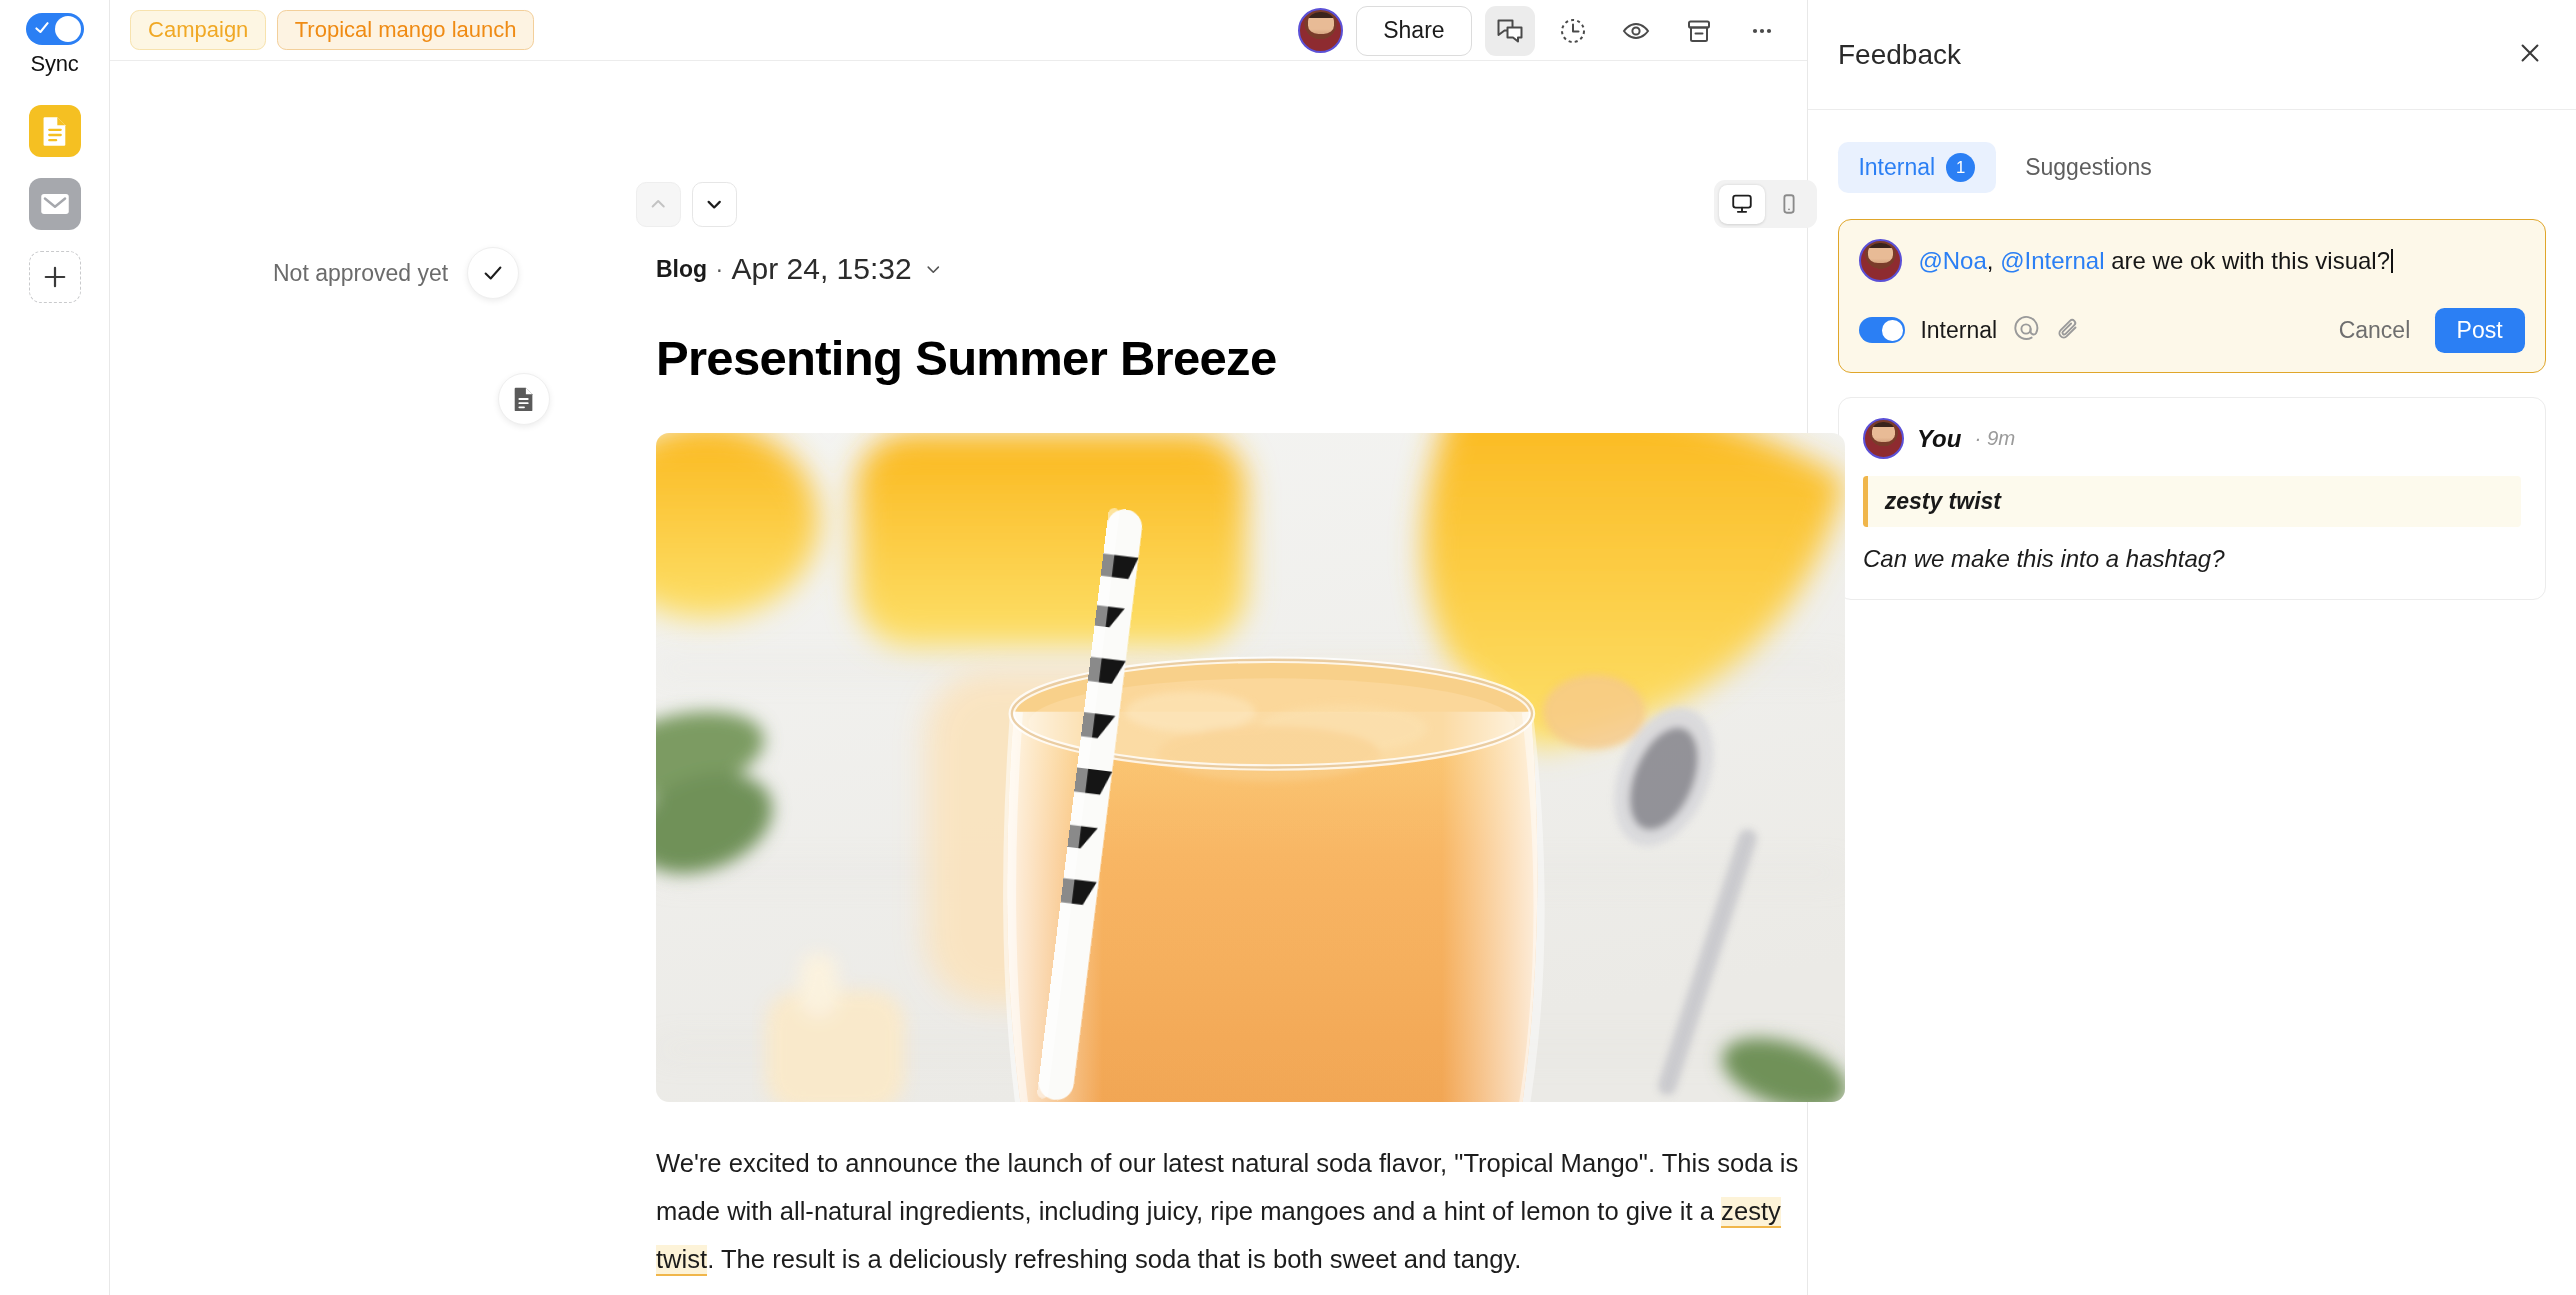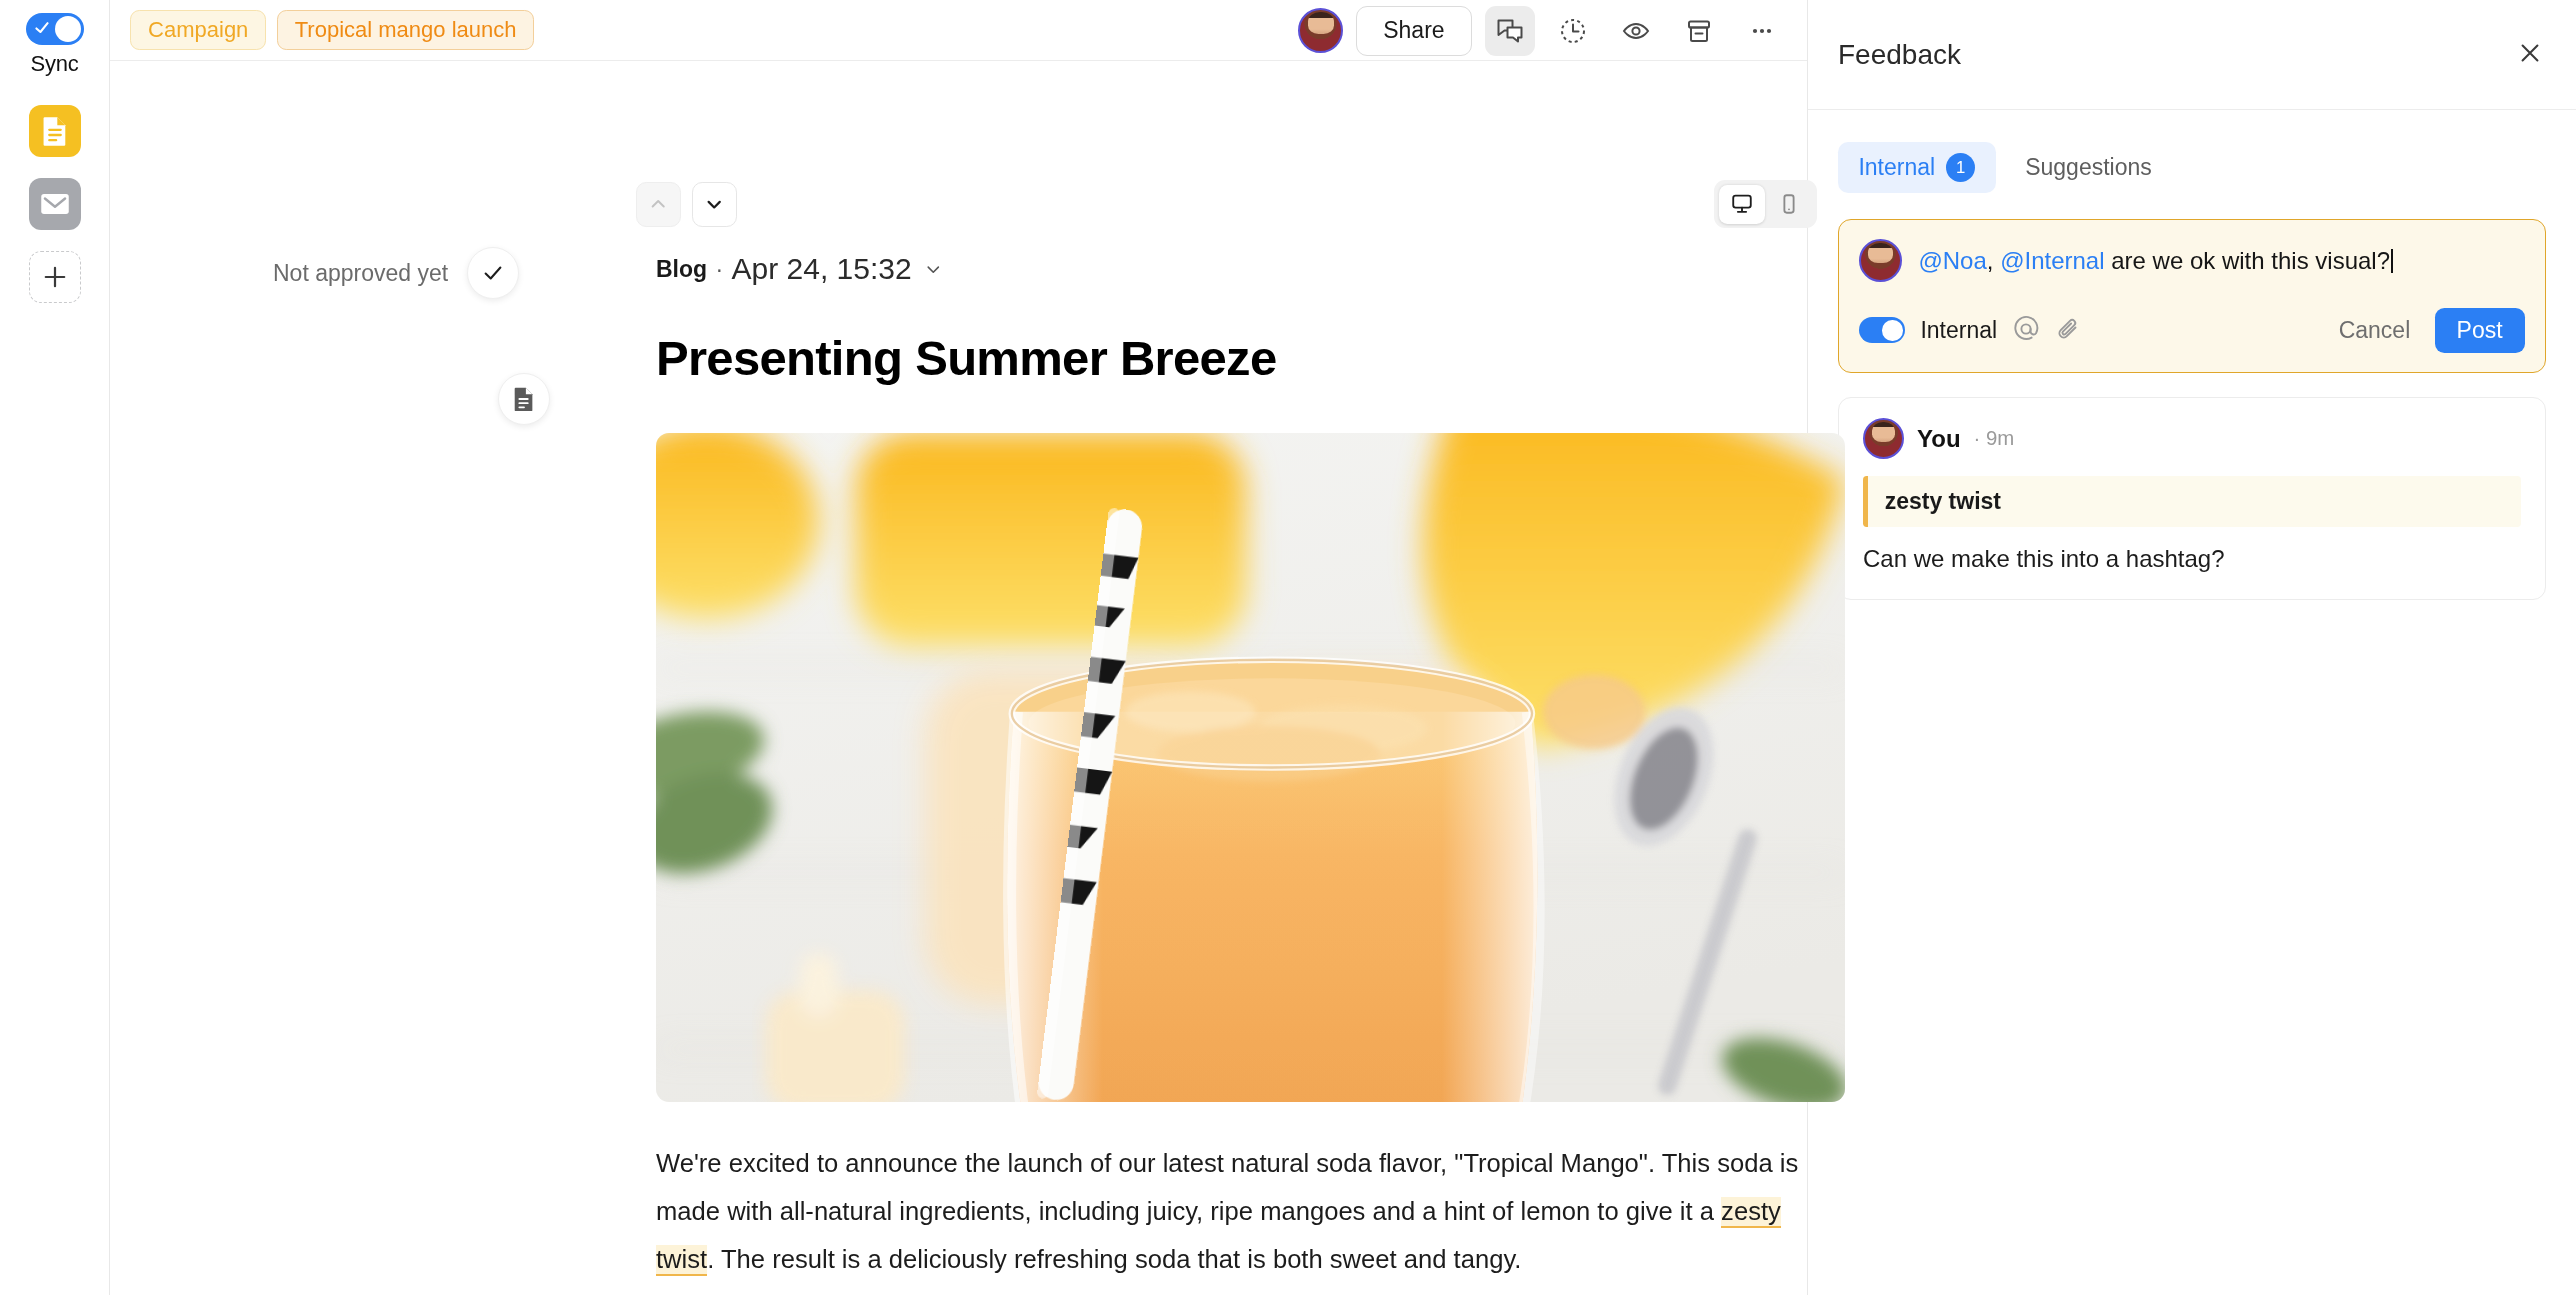--- a/index.html
+++ b/index.html
@@ -174,21 +174,21 @@
   .internal-label { font-size: 23px; color:#1a1a1a; }
   .composer-spacer { flex: 1 1 auto; }
   .cancel-btn { font-size: 23px; color: #6e6e6e; padding: 7.4px 9.3px; }
   .post-btn {
     font-size: 23px; color:#fff; background:#2b7ff4;
     padding: 9.3px 22px; border-radius: 9.3px;
   }
 
   .comment-card {
     margin: 24px 30px 16px 30px; border: 1.4px solid #ececec; border-radius: 13px;
-    background:#fff; padding: 20.4px 24px 26px 24px;
+    background:#fff; padding: 20.4px 24px 26px 24px; font-style: italic;
   }
   .comment-head { display:flex; align-items:center; gap: 13px; }
   .c-author { font-size: 24px; color:#121212; font-weight: 700; }
   .c-time { font-size: 20.4px; color:#9a9a9a; }
   .quote {
     margin-top: 16.7px; background: #fdfaed; border-left: 5.6px solid #f0b64b;
     border-radius: 3.7px; padding: 12px 16.7px; font-size: 23px; color:#1a1a1a; font-weight:600;
   }
   .c-body { margin-top: 18.6px; font-size: 24px; color:#1c1c1c; }
 </style>

